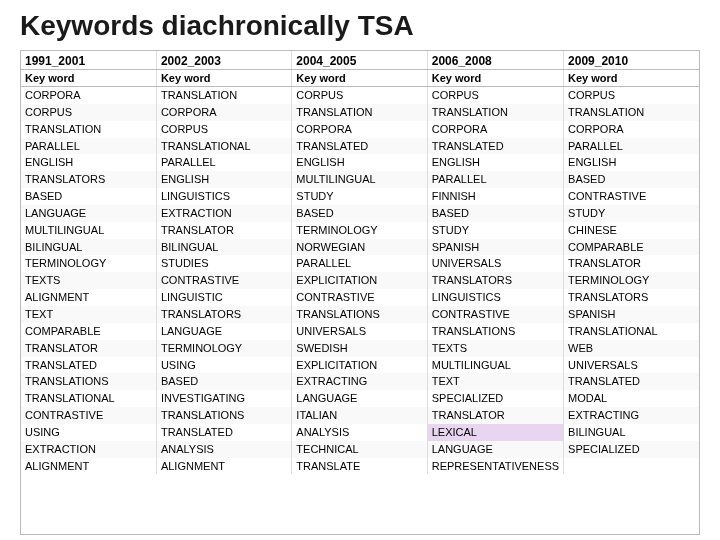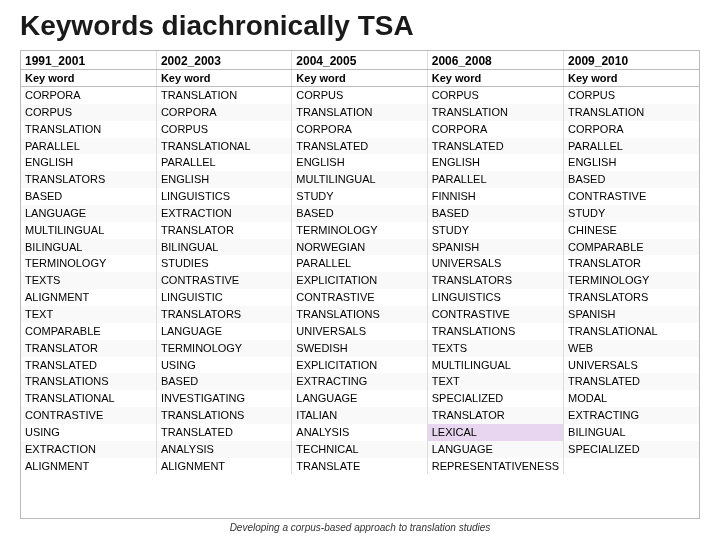--- a/index.html
+++ b/index.html
@@ -256,14 +256,13 @@
           <tr>
             <td>ALIGNMENT</td>
             <td>ALIGNMENT</td>
             <td>TRANSLATE</td>
             <td>REPRESENTATIVENESS</td>
             <td></td>
           </tr>
         </tbody>
     </table>
   </div>
-  <div class="footer-note">Developing a corpus-based approach to translation studies</div>
 </div>
 
 </body></html>

